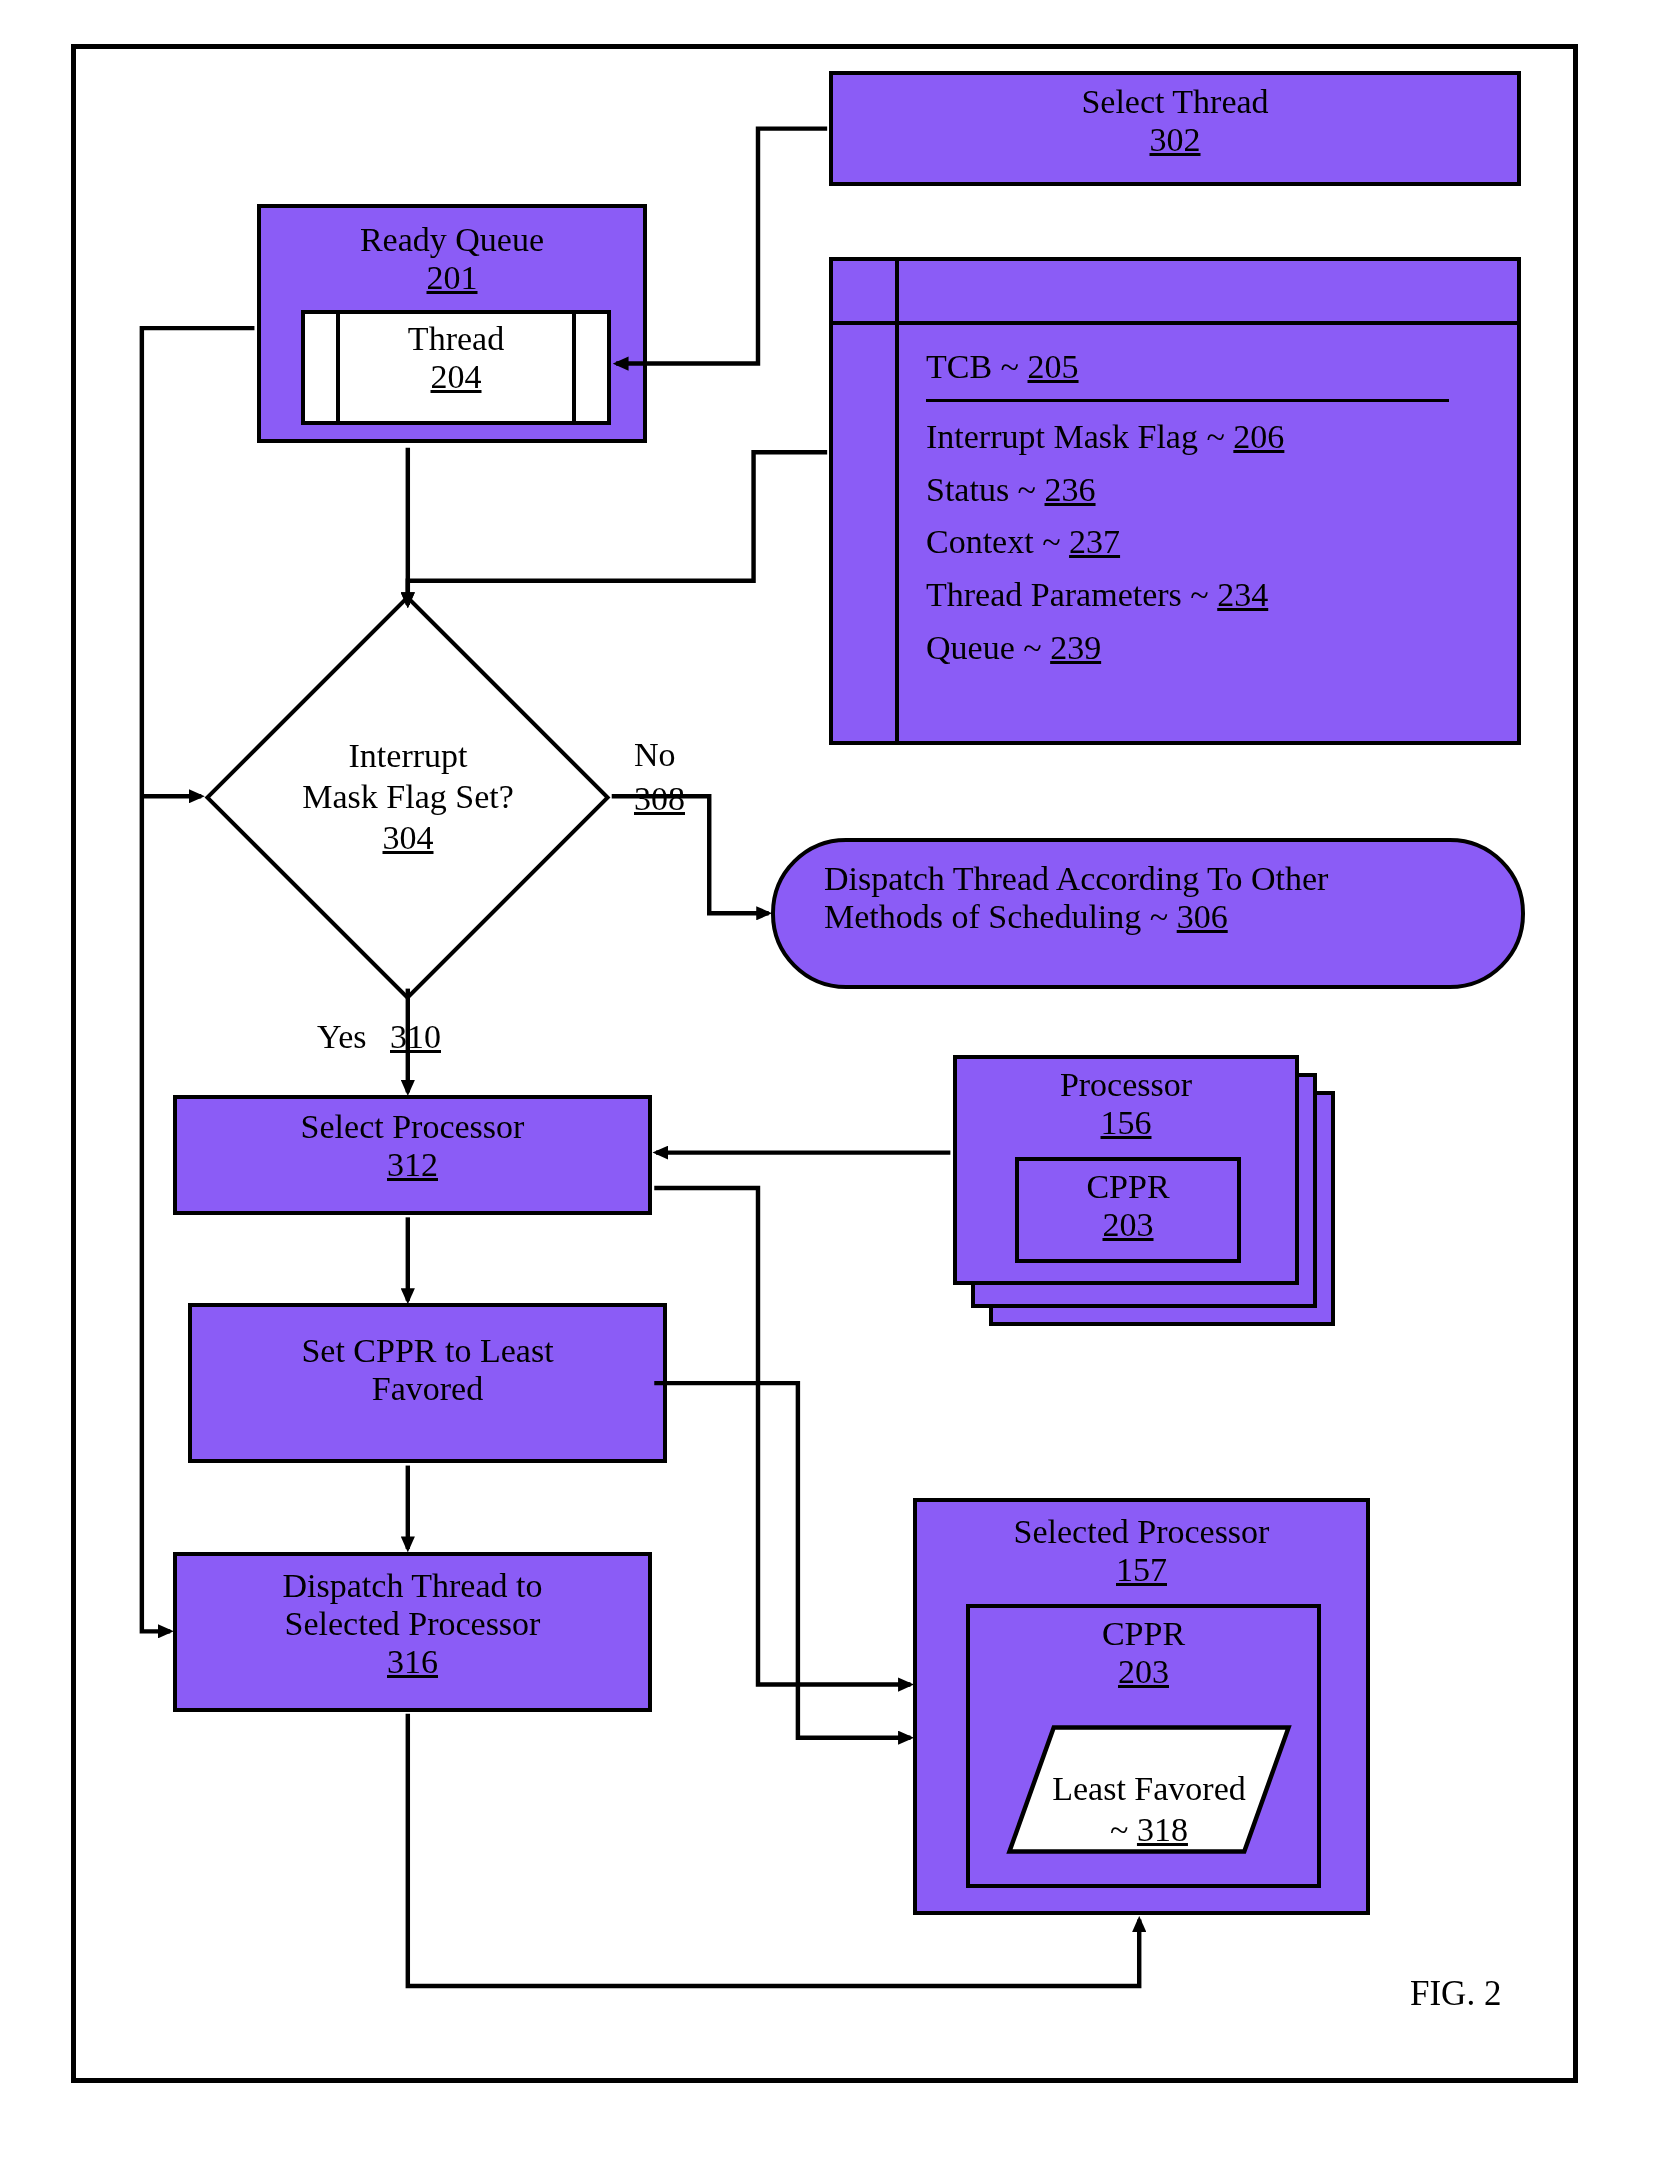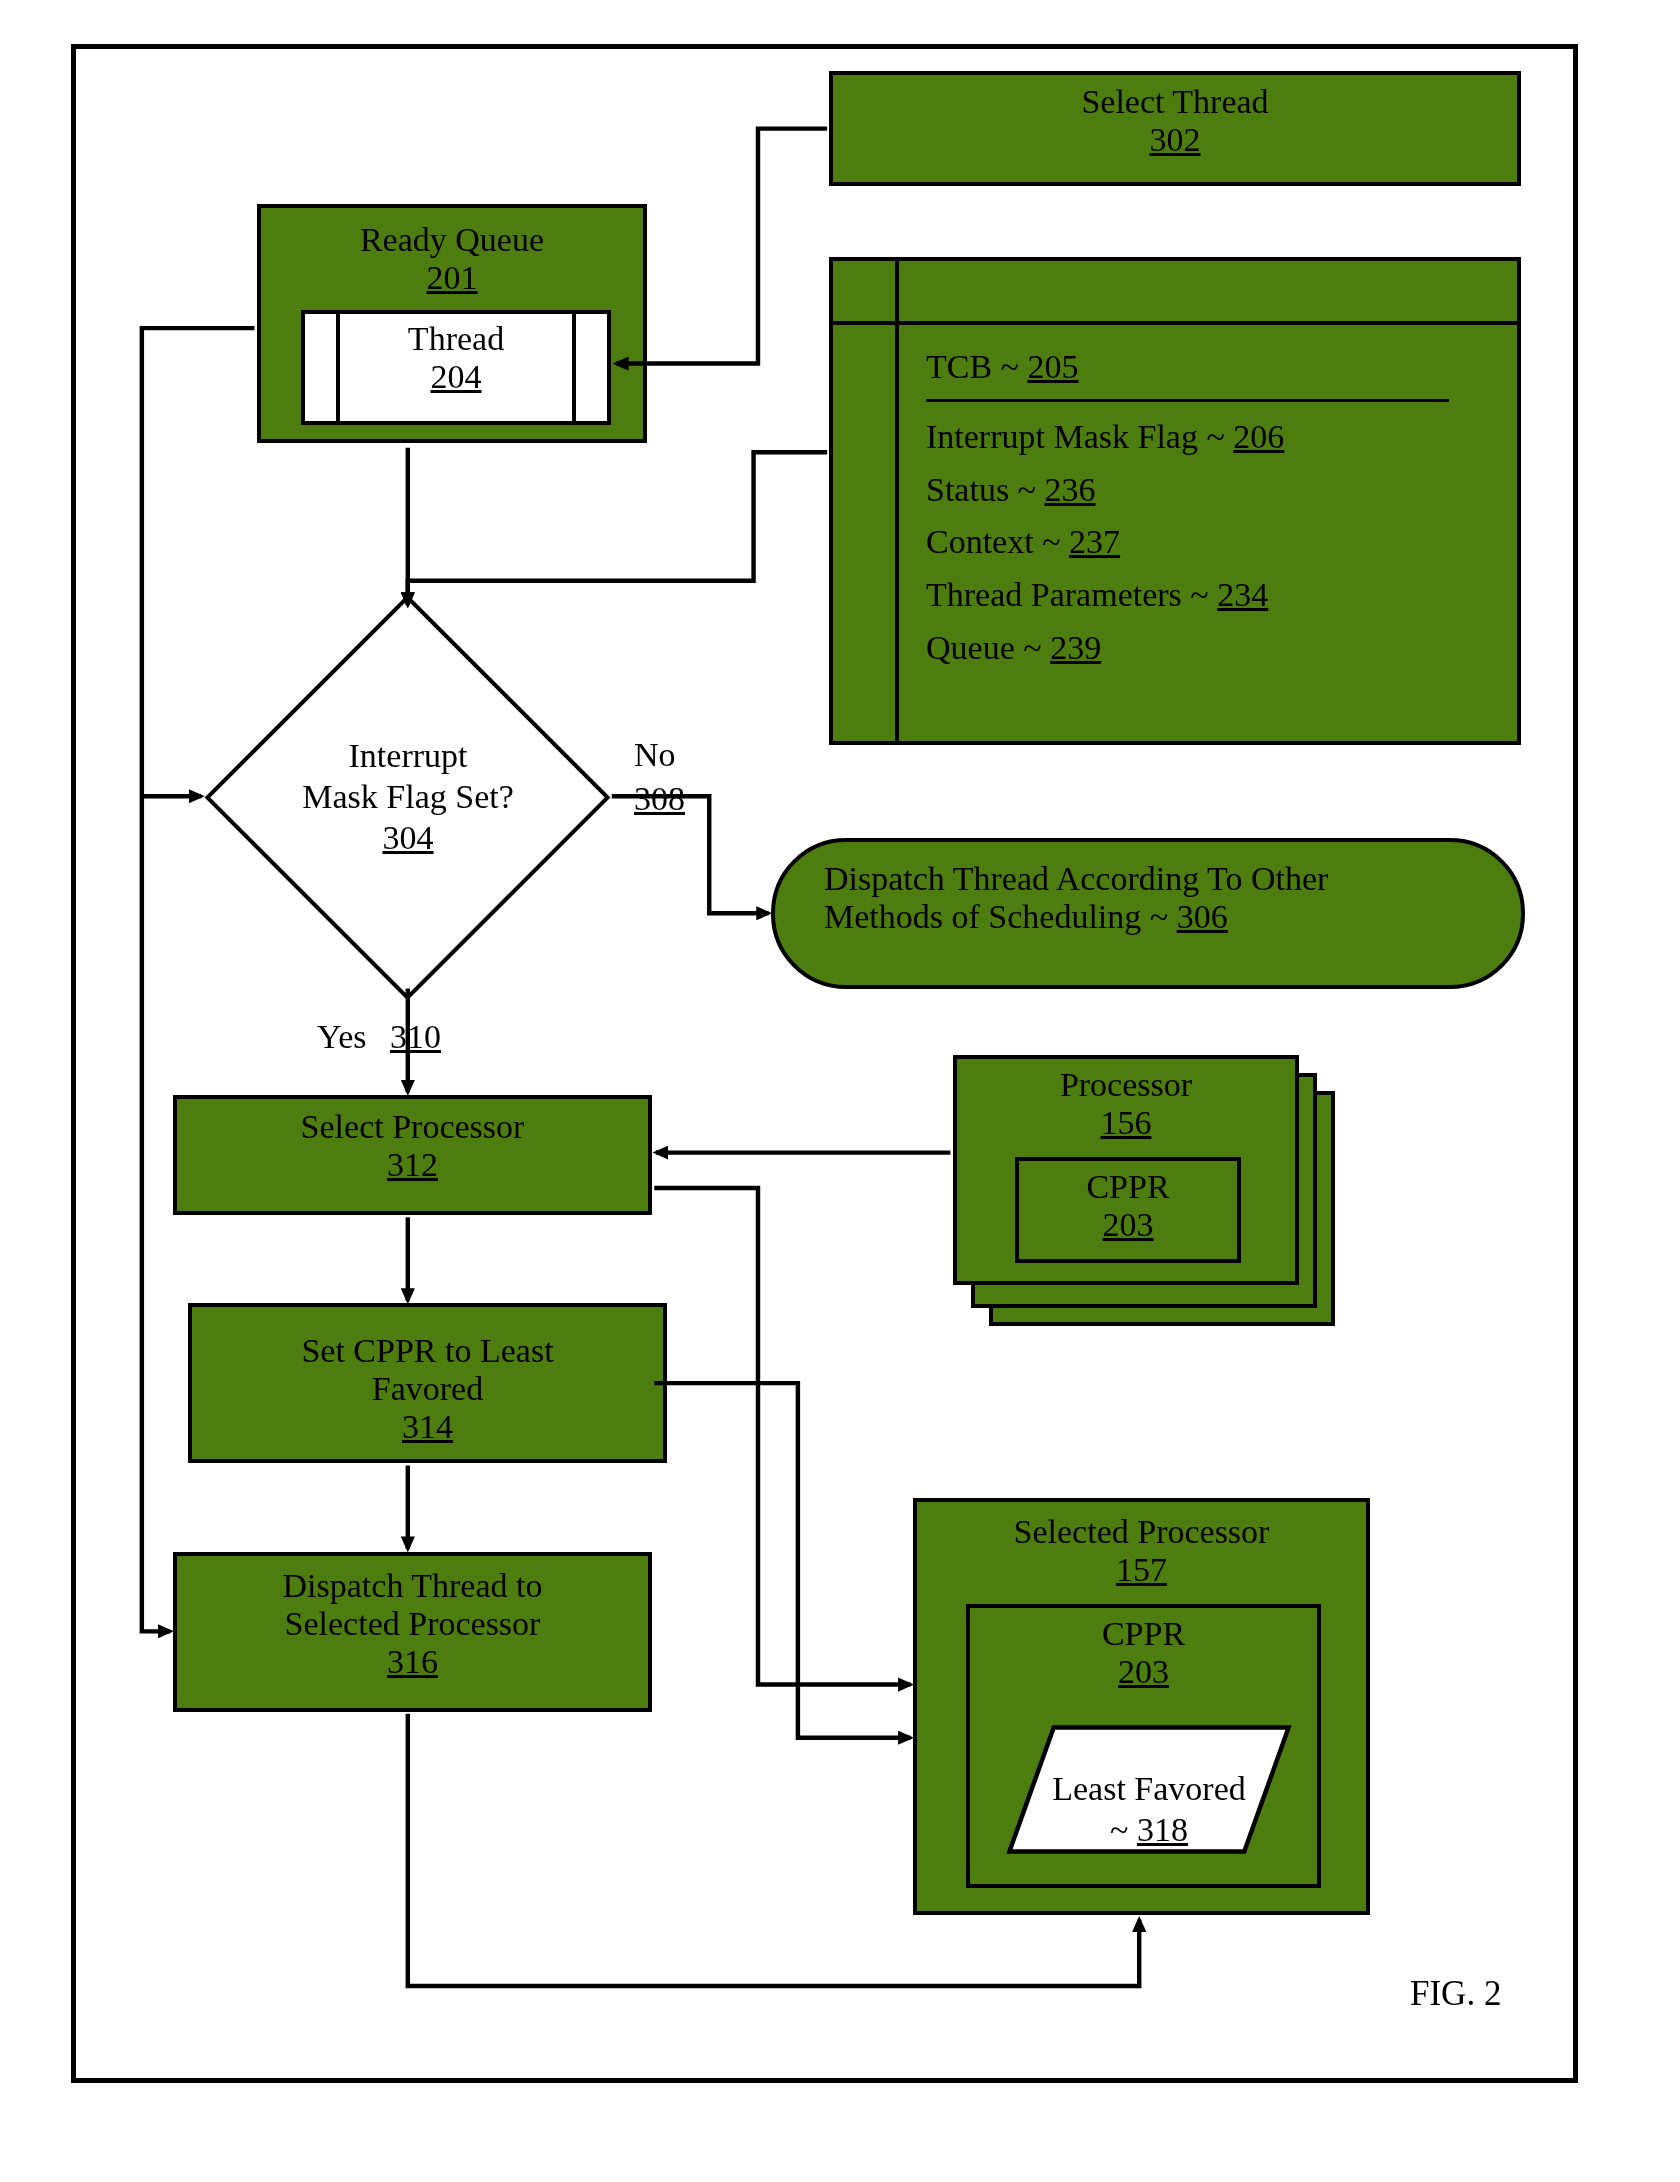--- a/index.html
+++ b/index.html
@@ -9,21 +9,21 @@
     background: #fff;
     width: 1680px;
     height: 2182px;
     position: relative;
     font-size: 34px;
     color: #000;
   }
   .box {
     position: absolute;
     border: 4.4px solid #000;
-    background: #4d7c0f;
+    background: #8b5cf6;
     text-align: center;
   }
   .box .label {
     line-height: 1.15;
   }
   .ref { text-decoration: underline; }
   .abs { position: absolute; }
 
   
   .frame {
@@ -207,21 +207,20 @@
 </div>
 
 <div class="box sel-proc">
   <div>Select Processor</div>
   <div class="ref">312</div>
 </div>
 
 <div class="box set-cppr">
   <div>Set  CPPR to Least</div>
   <div>Favored</div>
-  <div class="ref">314</div>
 </div>
 
 <div class="box disp-sel">
   <div>Dispatch Thread to</div>
   <div>Selected Processor</div>
   <div class="ref">316</div>
 </div>
 
 <div class="box proc-back2"></div>
 <div class="box proc-back1"></div>

